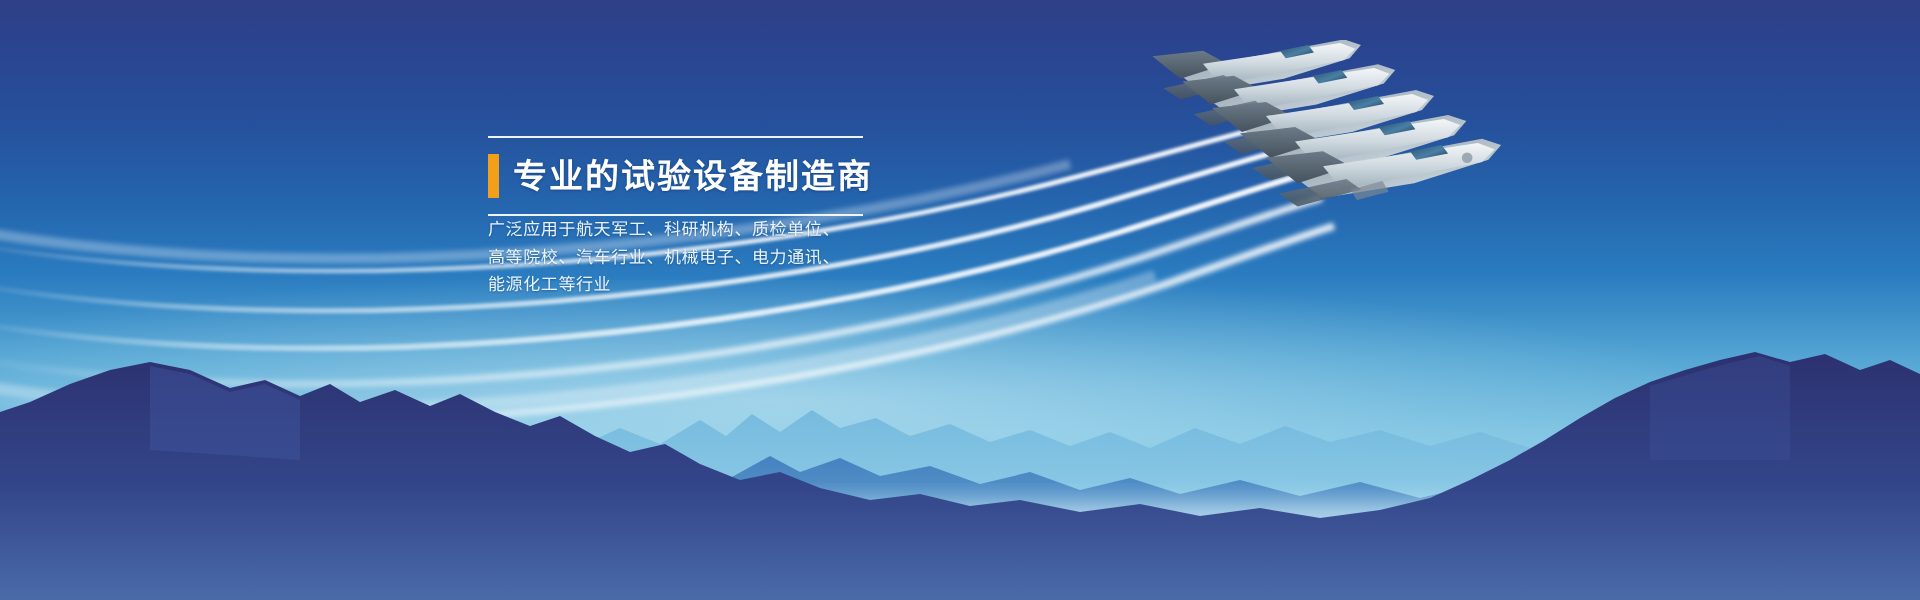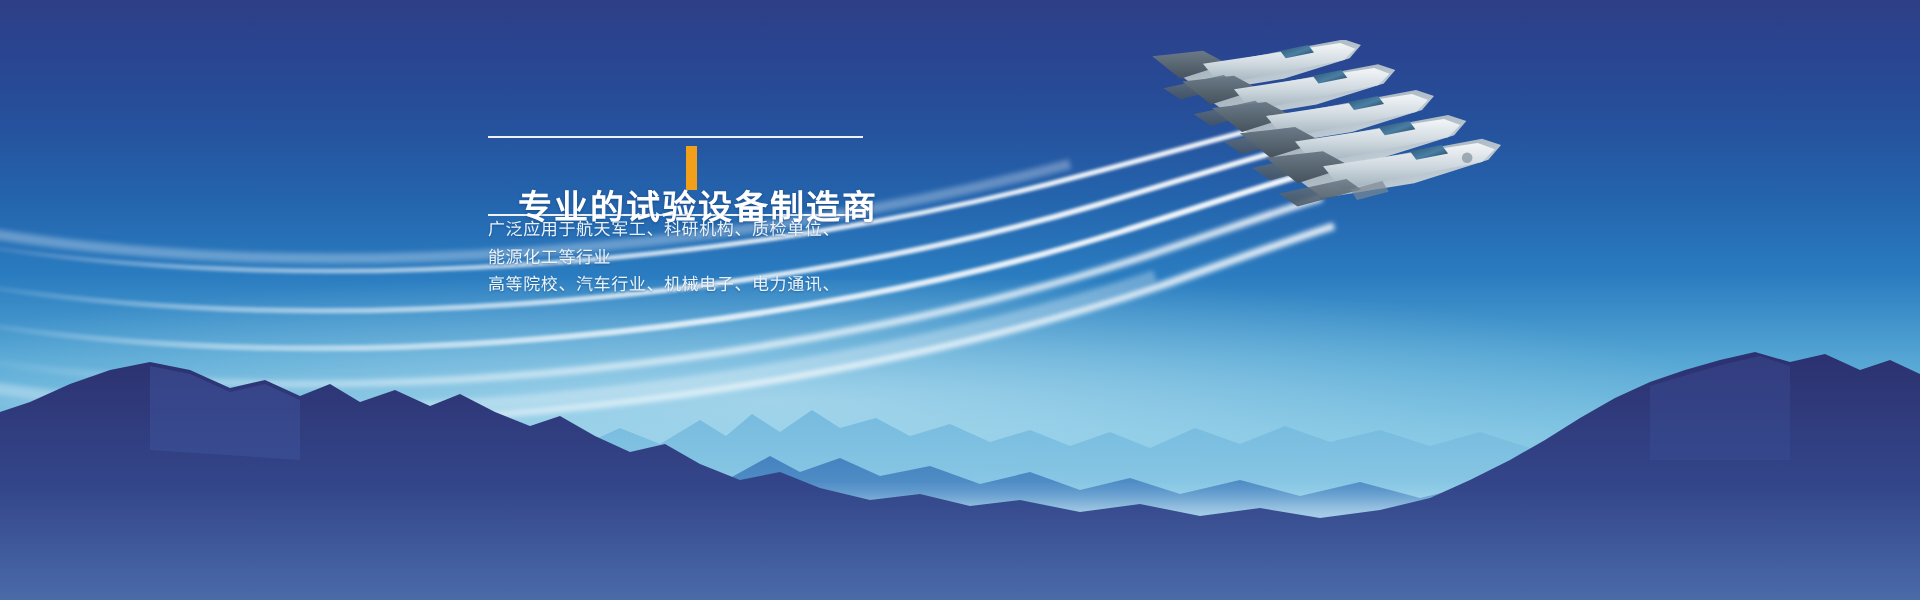--- a/index.html
+++ b/index.html
@@ -53,21 +53,20 @@
     background:rgba(255,255,255,.92);
     width:375px;
   }
   .rule.bottom { margin-top:0; }
 
   .headline-row {
     display:flex;
     align-items:center;
     height:60px;
     margin:8px 0 8px 0;
-    flex-direction:column;
   }
   .accent-bar {
     width:11px; height:44px;
     background:#f2a01c;
     margin-right:14px;
     flex:none;
   }
   .headline {
     color:#ffffff;
     font-size:34px;
@@ -267,18 +266,18 @@
 
     <div class="headline-row">
       <div class="accent-bar"></div>
       <div class="headline">专业的试验设备制造商</div>
     </div>
 
     <div class="rule bottom"></div>
 
     <div class="sub">
       <div>广泛应用于航天军工、科研机构、质检单位、</div>
+      <div>高等院校、汽车行业、机械电子、电力通讯、</div>
       <div>能源化工等行业</div>
-      <div>高等院校、汽车行业、机械电子、电力通讯、</div>
     </div>
   </div>
 
 </div>
 
 </body></html>

